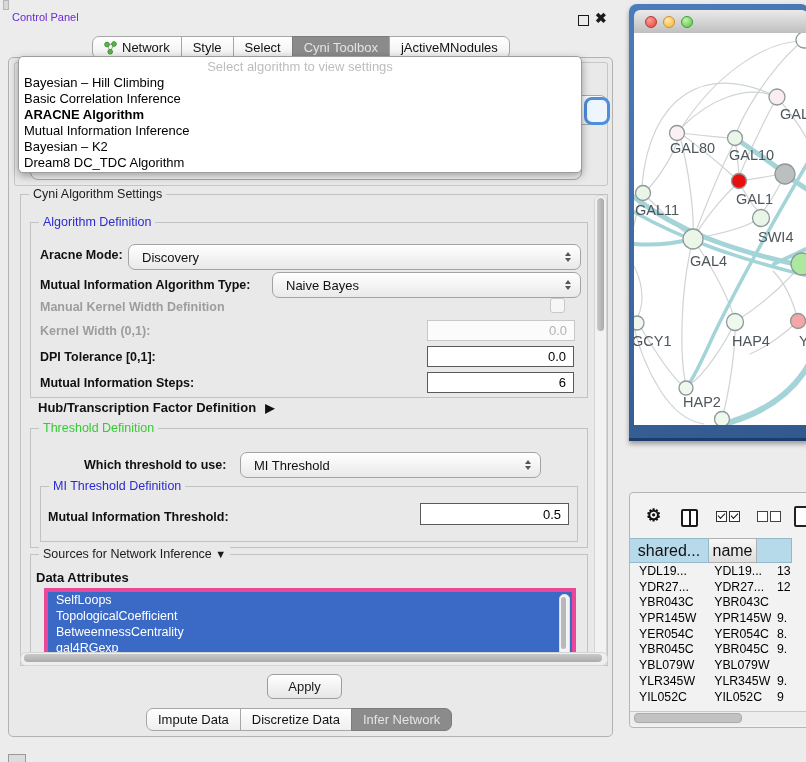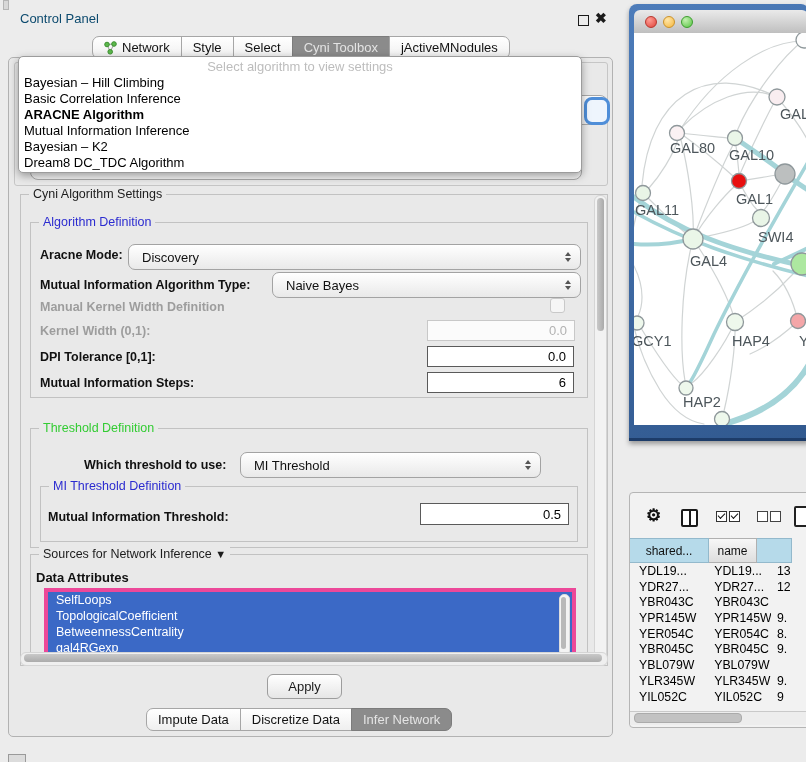--- a/index.html
+++ b/index.html
@@ -1,21 +1,21 @@
 <!DOCTYPE html>
 <html><head>
 <meta charset="utf-8">
 <style>
   html,body{margin:0;padding:0;}
   .stage{position:relative;width:806px;height:762px;background:#ececec;overflow:hidden;
          font-family:"Liberation Sans",sans-serif;-webkit-font-smoothing:antialiased;}
   .abs{position:absolute;}
 
   
-  .cp-title{left:20px;top:11px;font-size:13px;color:#0c4a6e;}
+  .cp-title{left:12px;top:11px;font-size:11px;color:#6d28d9;}
   .float-ico{left:578px;top:15px;width:9px;height:9px;border:1.5px solid #1a1a1a;background:transparent;}
   .close-ico{left:595px;top:10px;font-size:14px;font-weight:bold;color:#1a1a1a;}
   .top-frag{left:3px;top:0;width:4px;height:8px;background:#d8d8d8;border:1px solid #b5b5b5;}
 
   .tabrow{display:flex;height:23px;}
   .tab{height:21px;padding:0 11px;border:1px solid #a6a6a6;margin-left:-1px;
        background:linear-gradient(#ffffff,#efefef);font-size:13px;color:#121212;
        display:flex;align-items:center;gap:5px;white-space:nowrap;}
   .tab:first-child{border-radius:7px 0 0 7px;margin-left:0;}
   .tab:last-child{border-radius:0 7px 7px 0;}
@@ -101,21 +101,21 @@
   .tablebox{left:629px;top:492px;width:180px;height:234px;background:#f2f2f2;border:1px solid #b5b5b5;border-radius:4px;}
   .gear{left:646px;top:505px;font-size:17px;font-weight:bold;color:#111;}
   .colsico{left:681px;top:509px;width:13px;height:14px;border:2px solid #1a1a1a;border-radius:2px;background:#fff;}
   .colsico div{position:absolute;left:5.5px;top:0;width:2px;height:14px;background:#1a1a1a;}
   .cb{position:absolute;width:9px;height:9px;border:1.5px solid #333;background:#fff;top:511px;}
   .tick{width:6px;height:3px;border-left:1.8px solid #111;border-bottom:1.8px solid #111;
         transform:rotate(-45deg);margin:1px 0 0 1px;}
   .pageico{left:794px;top:506px;width:14px;height:17px;border:2px solid #222;border-radius:2px;background:#fff;}
 
   .thead{left:630px;top:538px;width:178px;height:25px;display:flex;}
-  .th{height:25px;box-sizing:border-box;border:1px solid #a9bfcb;border-left:none;font-size:12px;color:#111;
+  .th{height:25px;box-sizing:border-box;border:1px solid #a9bfcb;border-left:none;font-size:16px;color:#111;
       display:flex;align-items:center;justify-content:center;}
   .th-blue{background:#b6daea;border-color:#93b9cc;}
   .th-gray{background:linear-gradient(#f7f7f7,#dedede);border-color:#b0b0b0;}
   .tbody{left:631px;top:564px;width:177px;height:147px;overflow:hidden;font-size:12.3px;color:#000;}
   .trow{display:flex;height:15.7px;line-height:15.7px;}
   .td{overflow:hidden;white-space:nowrap;}
   .tbl-hscroll{left:630px;top:711px;width:178px;height:13px;background:#ededed;border-top:1px solid #c9c9c9;}
   .tbl-hthumb{left:634px;top:713px;width:106px;height:8px;background:#c2c2c2;border:1px solid #ababab;border-radius:4px;}
 </style>
 </head>
@@ -204,20 +204,23 @@
 
   <div class="abs flabel dis" style="left:40px;top:324px;">Kernel Width (0,1):</div>
   <div class="abs tinput dis" style="left:427px;top:320px;width:139px;height:19px;">0.0</div>
 
   <div class="abs flabel" style="left:40px;top:350px;">DPI Tolerance [0,1]:</div>
   <div class="abs tinput" style="left:427px;top:346px;width:138px;height:19px;">0.0</div>
 
   <div class="abs flabel" style="left:40px;top:376px;">Mutual Information Steps:</div>
   <div class="abs tinput" style="left:427px;top:372px;width:138px;height:19px;">6</div>
 
+  <div class="hub-line">
+    <span>Hub/Transcription Factor Definition</span><span class="tri">▶</span>
+  </div>
 
   <div class="abs grp" style="left:30px;top:428px;width:556px;height:118px;">
     <span class="grp-title t-green">Threshold Definition</span>
   </div>
   <div class="abs flabel" style="left:84px;top:458px;">Which threshold to use:</div>
   <div class="abs combo" style="left:240px;top:452px;width:286px;height:24px;">
     <span>MI Threshold</span>
     <span class="arrows">
         <span class="arr-up" style="display:block;"></span>
         <span class="arr-dn" style="display:block;"></span>

